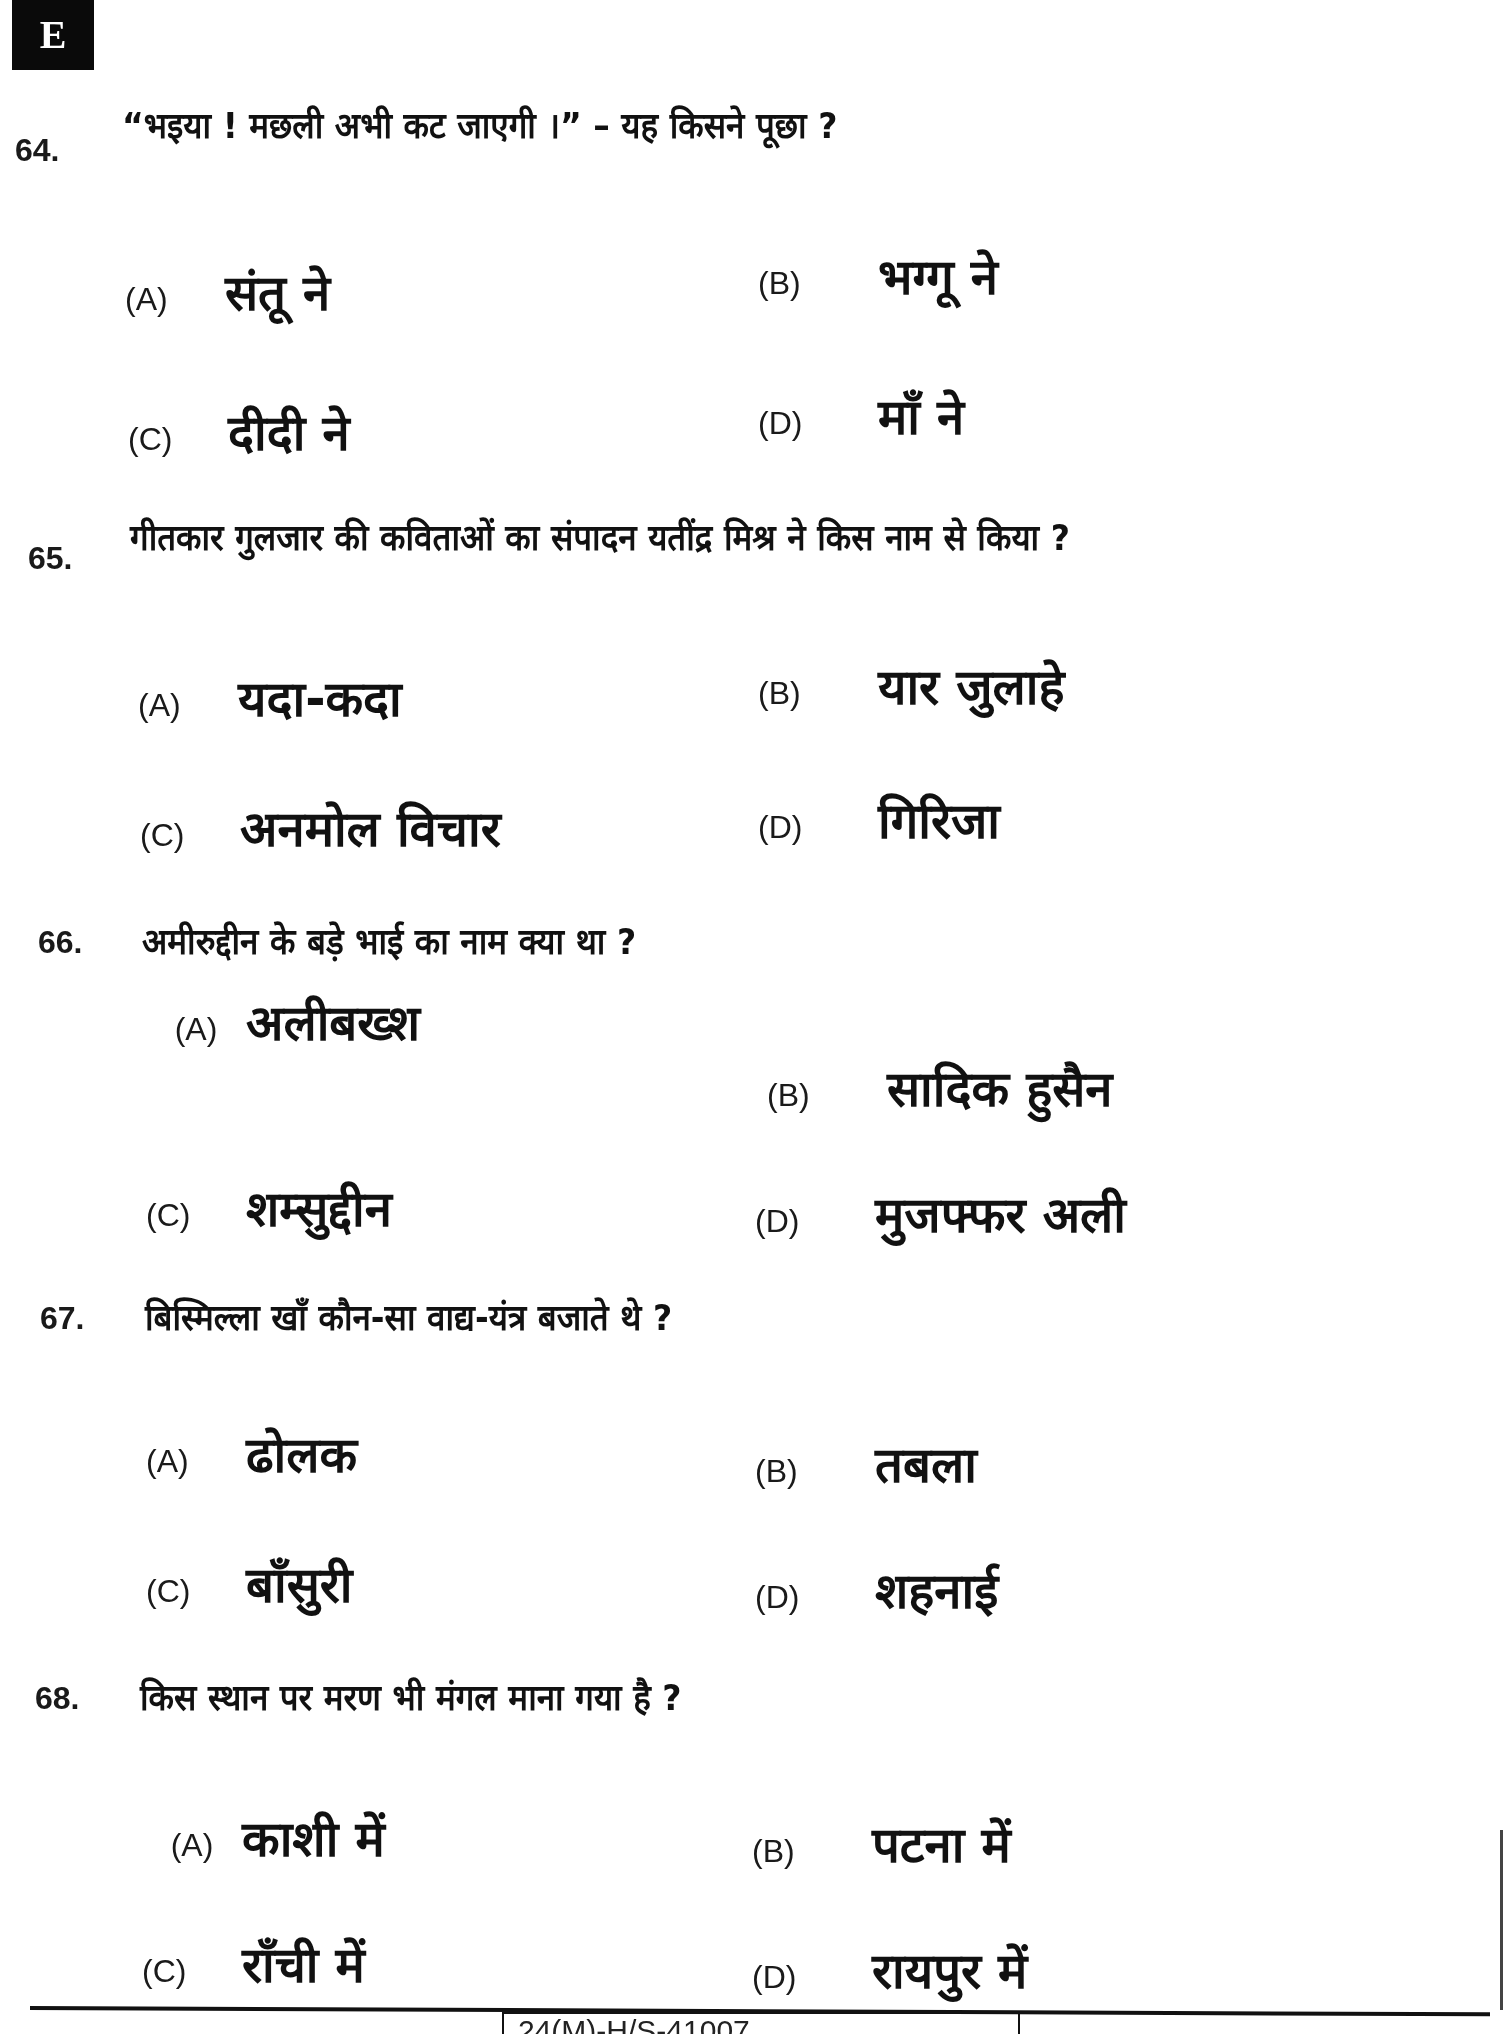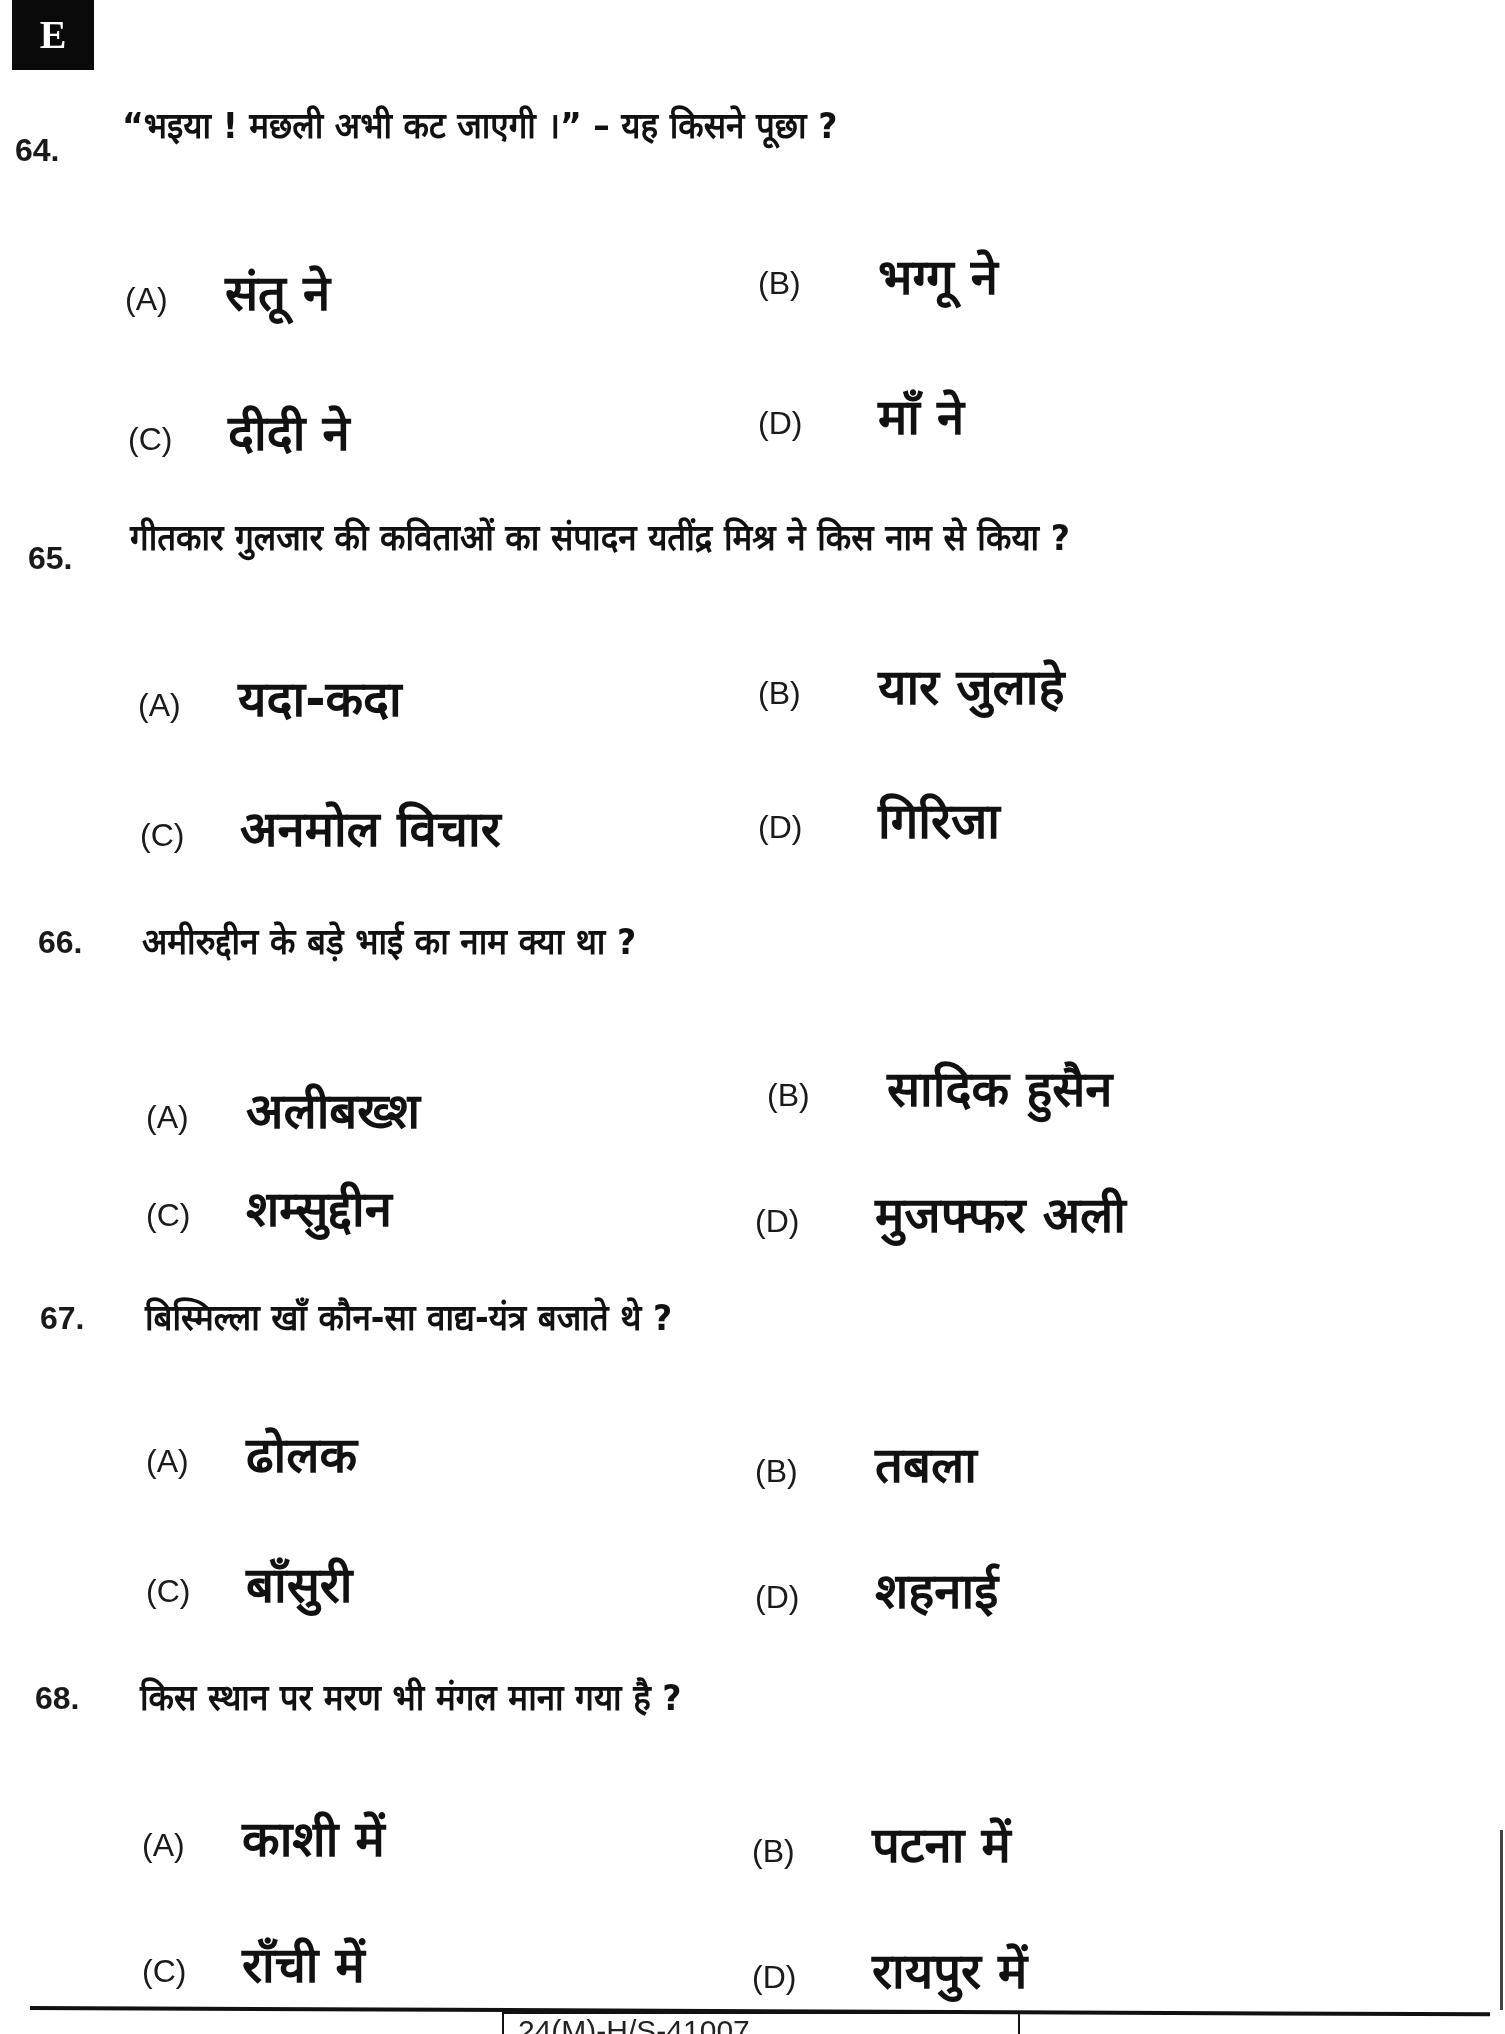--- a/index.html
+++ b/index.html
@@ -78,21 +78,21 @@
     <span class="opt-label">(C)</span><span class="opt-text">अनमोल विचार</span>
   </div>
   <div class="opt" style="left:758px; top:786px;">
     <span class="opt-label" style="width:120px">(D)</span><span class="opt-text">गिरिजा</span>
   </div>
 </div>
 
 <div class="question">
   <span class="q-num" style="left:38px; top:924px;">66.</span>
   <span class="q-text" style="left:142px; top:916px;">अमीरुद्दीन के बड़े भाई का नाम क्या था ?</span>
-  <div class="opt" style="left:146px; top:1076px;">
+  <div class="opt" style="left:146px; top:988px;text-align:center;">
     <span class="opt-label">(A)</span><span class="opt-text">अलीबख्श</span>
   </div>
   <div class="opt" style="left:755px; top:1054px;margin-left:12px;">
     <span class="opt-label" style="width:120px">(B)</span><span class="opt-text">सादिक हुसैन</span>
   </div>
   <div class="opt" style="left:146px; top:1174px;">
     <span class="opt-label">(C)</span><span class="opt-text">शम्सुद्दीन</span>
   </div>
   <div class="opt" style="left:755px; top:1180px;">
     <span class="opt-label" style="width:120px">(D)</span><span class="opt-text">मुजफ्फर अली</span>
@@ -112,21 +112,21 @@
     <span class="opt-label">(C)</span><span class="opt-text">बाँसुरी</span>
   </div>
   <div class="opt" style="left:755px; top:1556px;">
     <span class="opt-label" style="width:120px">(D)</span><span class="opt-text">शहनाई</span>
   </div>
 </div>
 
 <div class="question">
   <span class="q-num" style="left:35px; top:1680px;">68.</span>
   <span class="q-text" style="left:140px; top:1672px;">किस स्थान पर मरण भी मंगल माना गया है ?</span>
-  <div class="opt" style="left:142px; top:1804px;">
+  <div class="opt" style="left:142px; top:1804px;text-align:center;">
     <span class="opt-label">(A)</span><span class="opt-text">काशी में</span>
   </div>
   <div class="opt" style="left:752px; top:1810px;">
     <span class="opt-label" style="width:120px">(B)</span><span class="opt-text">पटना में</span>
   </div>
   <div class="opt" style="left:142px; top:1930px;">
     <span class="opt-label">(C)</span><span class="opt-text">राँची में</span>
   </div>
   <div class="opt" style="left:752px; top:1936px;">
     <span class="opt-label" style="width:120px">(D)</span><span class="opt-text">रायपुर में</span>

